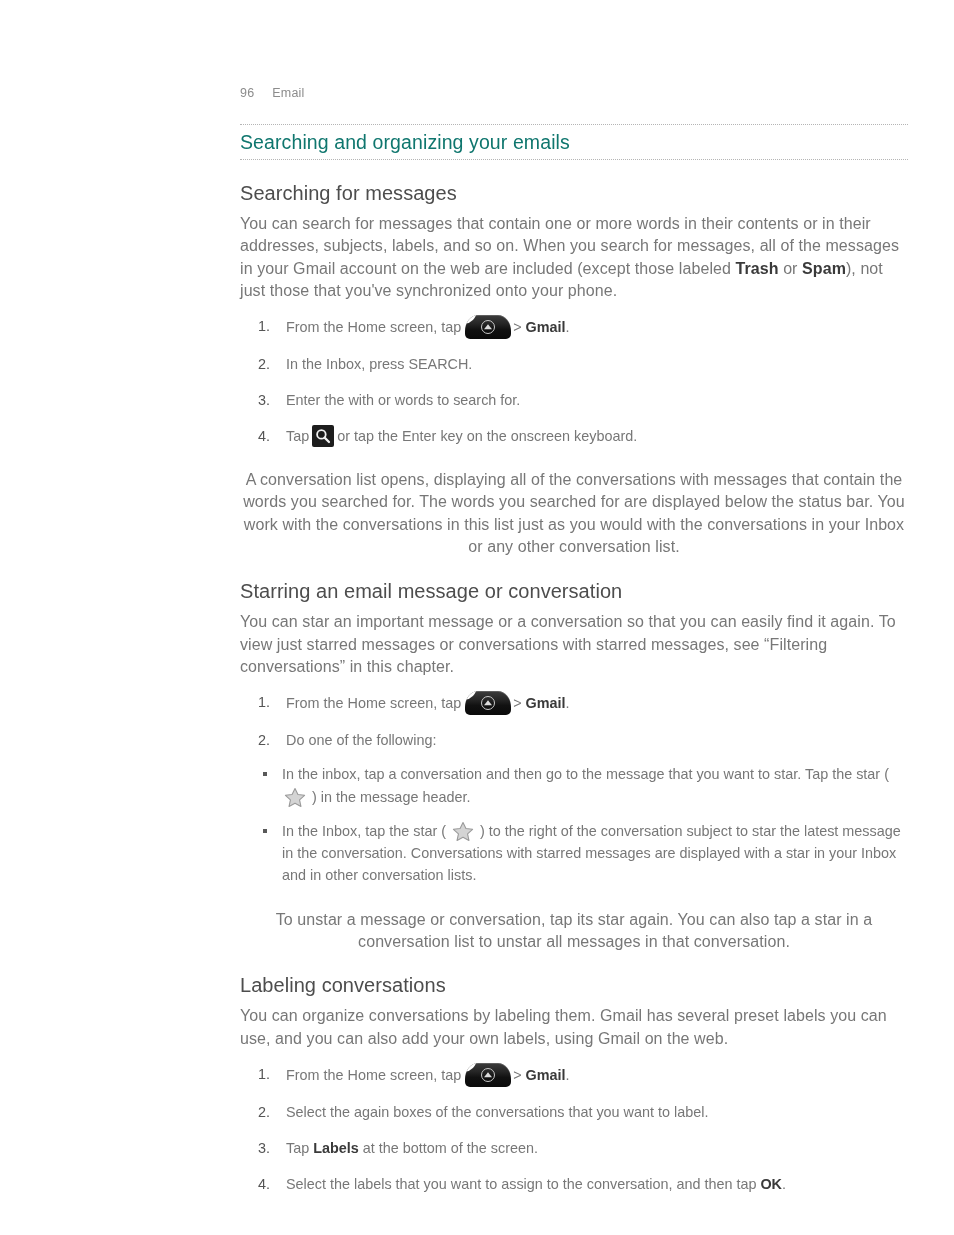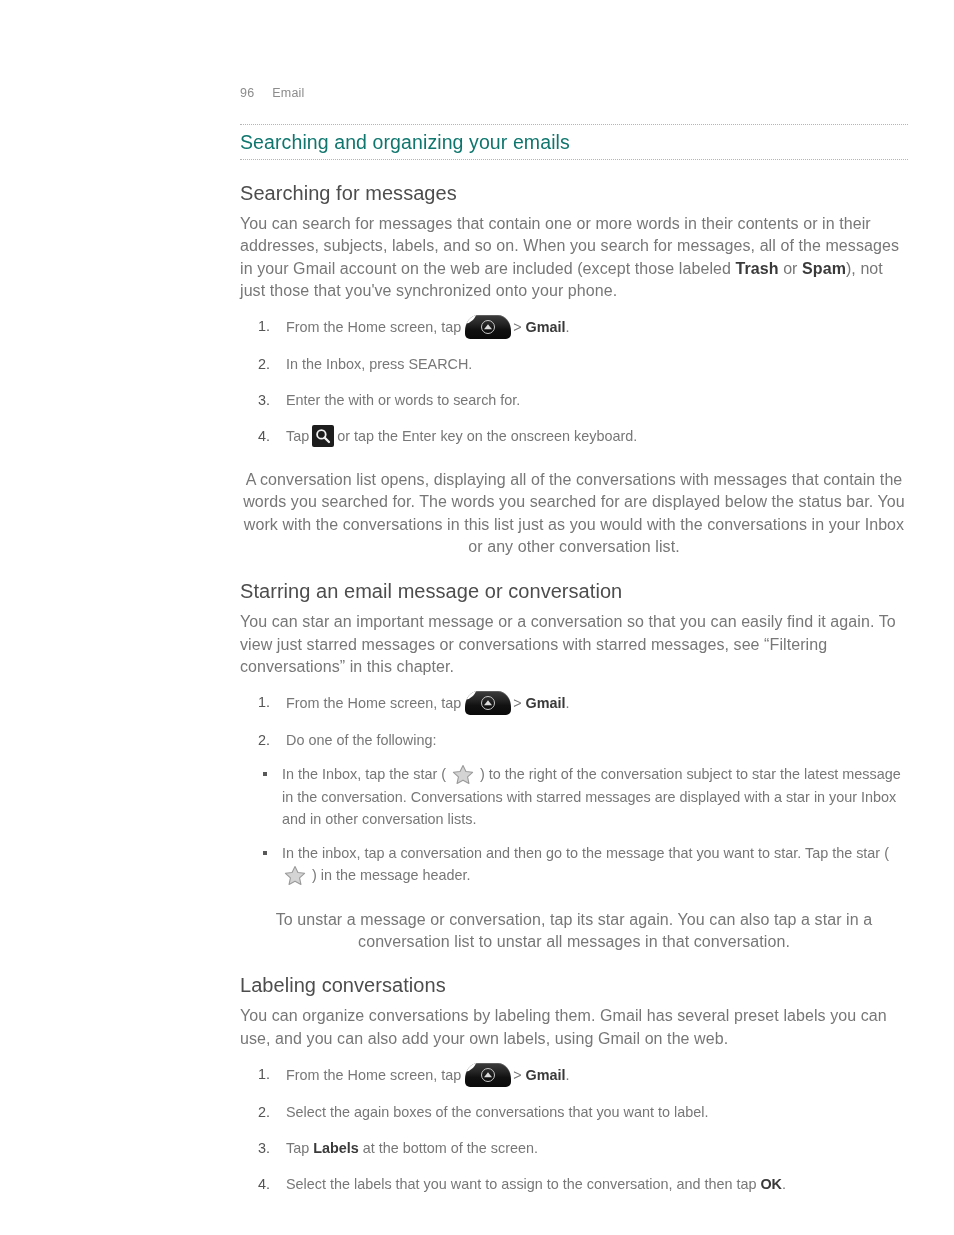--- a/index.html
+++ b/index.html
@@ -230,26 +230,26 @@
     <h2 class="sub-title">Starring an email message or conversation</h2>
     <p class="body">You can star an important message or a conversation so that you can easily find it again. To view just starred messages or conversations with starred messages, see “Filtering conversations” in this chapter.</p>
 
     <ol class="steps">
       <li><span>From the Home screen, tap</span><span class="icon-launcher"><span class="ring"></span><span class="tri"></span></span><span>&gt; </span><b>Gmail</b><span>.</span></li>
       <li>Do one of the following:</li>
     </ol>
 
     <div class="sub-list-wrap">
       <ul class="bullets">
+        <li><span>In the inbox, tap a conversation and then go to the message that you want to star. Tap the star ( </span><svg class="icon-star" viewBox="0 0 24 23">
+              <polygon points="12,1.6 15.2,8.3 22.5,9.1 17,14.1 18.5,21.3 12,17.7 5.5,21.3 7,14.1 1.5,9.1 8.8,8.3" fill="#d4d4d4" stroke="#9a9a9a" stroke-width="1.2" stroke-linejoin="round"></polygon>
+            </svg><span> ) in the message header.</span></li>
         <li><span>In the Inbox, tap the star ( </span><svg class="icon-star" viewBox="0 0 24 23">
               <polygon points="12,1.6 15.2,8.3 22.5,9.1 17,14.1 18.5,21.3 12,17.7 5.5,21.3 7,14.1 1.5,9.1 8.8,8.3" fill="#d4d4d4" stroke="#9a9a9a" stroke-width="1.2" stroke-linejoin="round"></polygon>
             </svg><span> ) to the right of the conversation subject to star the latest message in the conversation. Conversations with starred messages are displayed with a star in your Inbox and in other conversation lists.</span></li>
-        <li><span>In the inbox, tap a conversation and then go to the message that you want to star. Tap the star ( </span><svg class="icon-star" viewBox="0 0 24 23">
-              <polygon points="12,1.6 15.2,8.3 22.5,9.1 17,14.1 18.5,21.3 12,17.7 5.5,21.3 7,14.1 1.5,9.1 8.8,8.3" fill="#d4d4d4" stroke="#9a9a9a" stroke-width="1.2" stroke-linejoin="round"></polygon>
-            </svg><span> ) in the message header.</span></li>
       </ul>
     </div>
 
     <p class="body after-list">To unstar a message or conversation, tap its star again. You can also tap a star in a conversation list to unstar all messages in that conversation.</p>
 
     <h2 class="sub-title tight">Labeling conversations</h2>
     <p class="body">You can organize conversations by labeling them. Gmail has several preset labels you can use, and you can also add your own labels, using Gmail on the web.</p>
 
     <ol class="steps">
       <li><span>From the Home screen, tap</span><span class="icon-launcher"><span class="ring"></span><span class="tri"></span></span><span>&gt; </span><b>Gmail</b><span>.</span></li>

